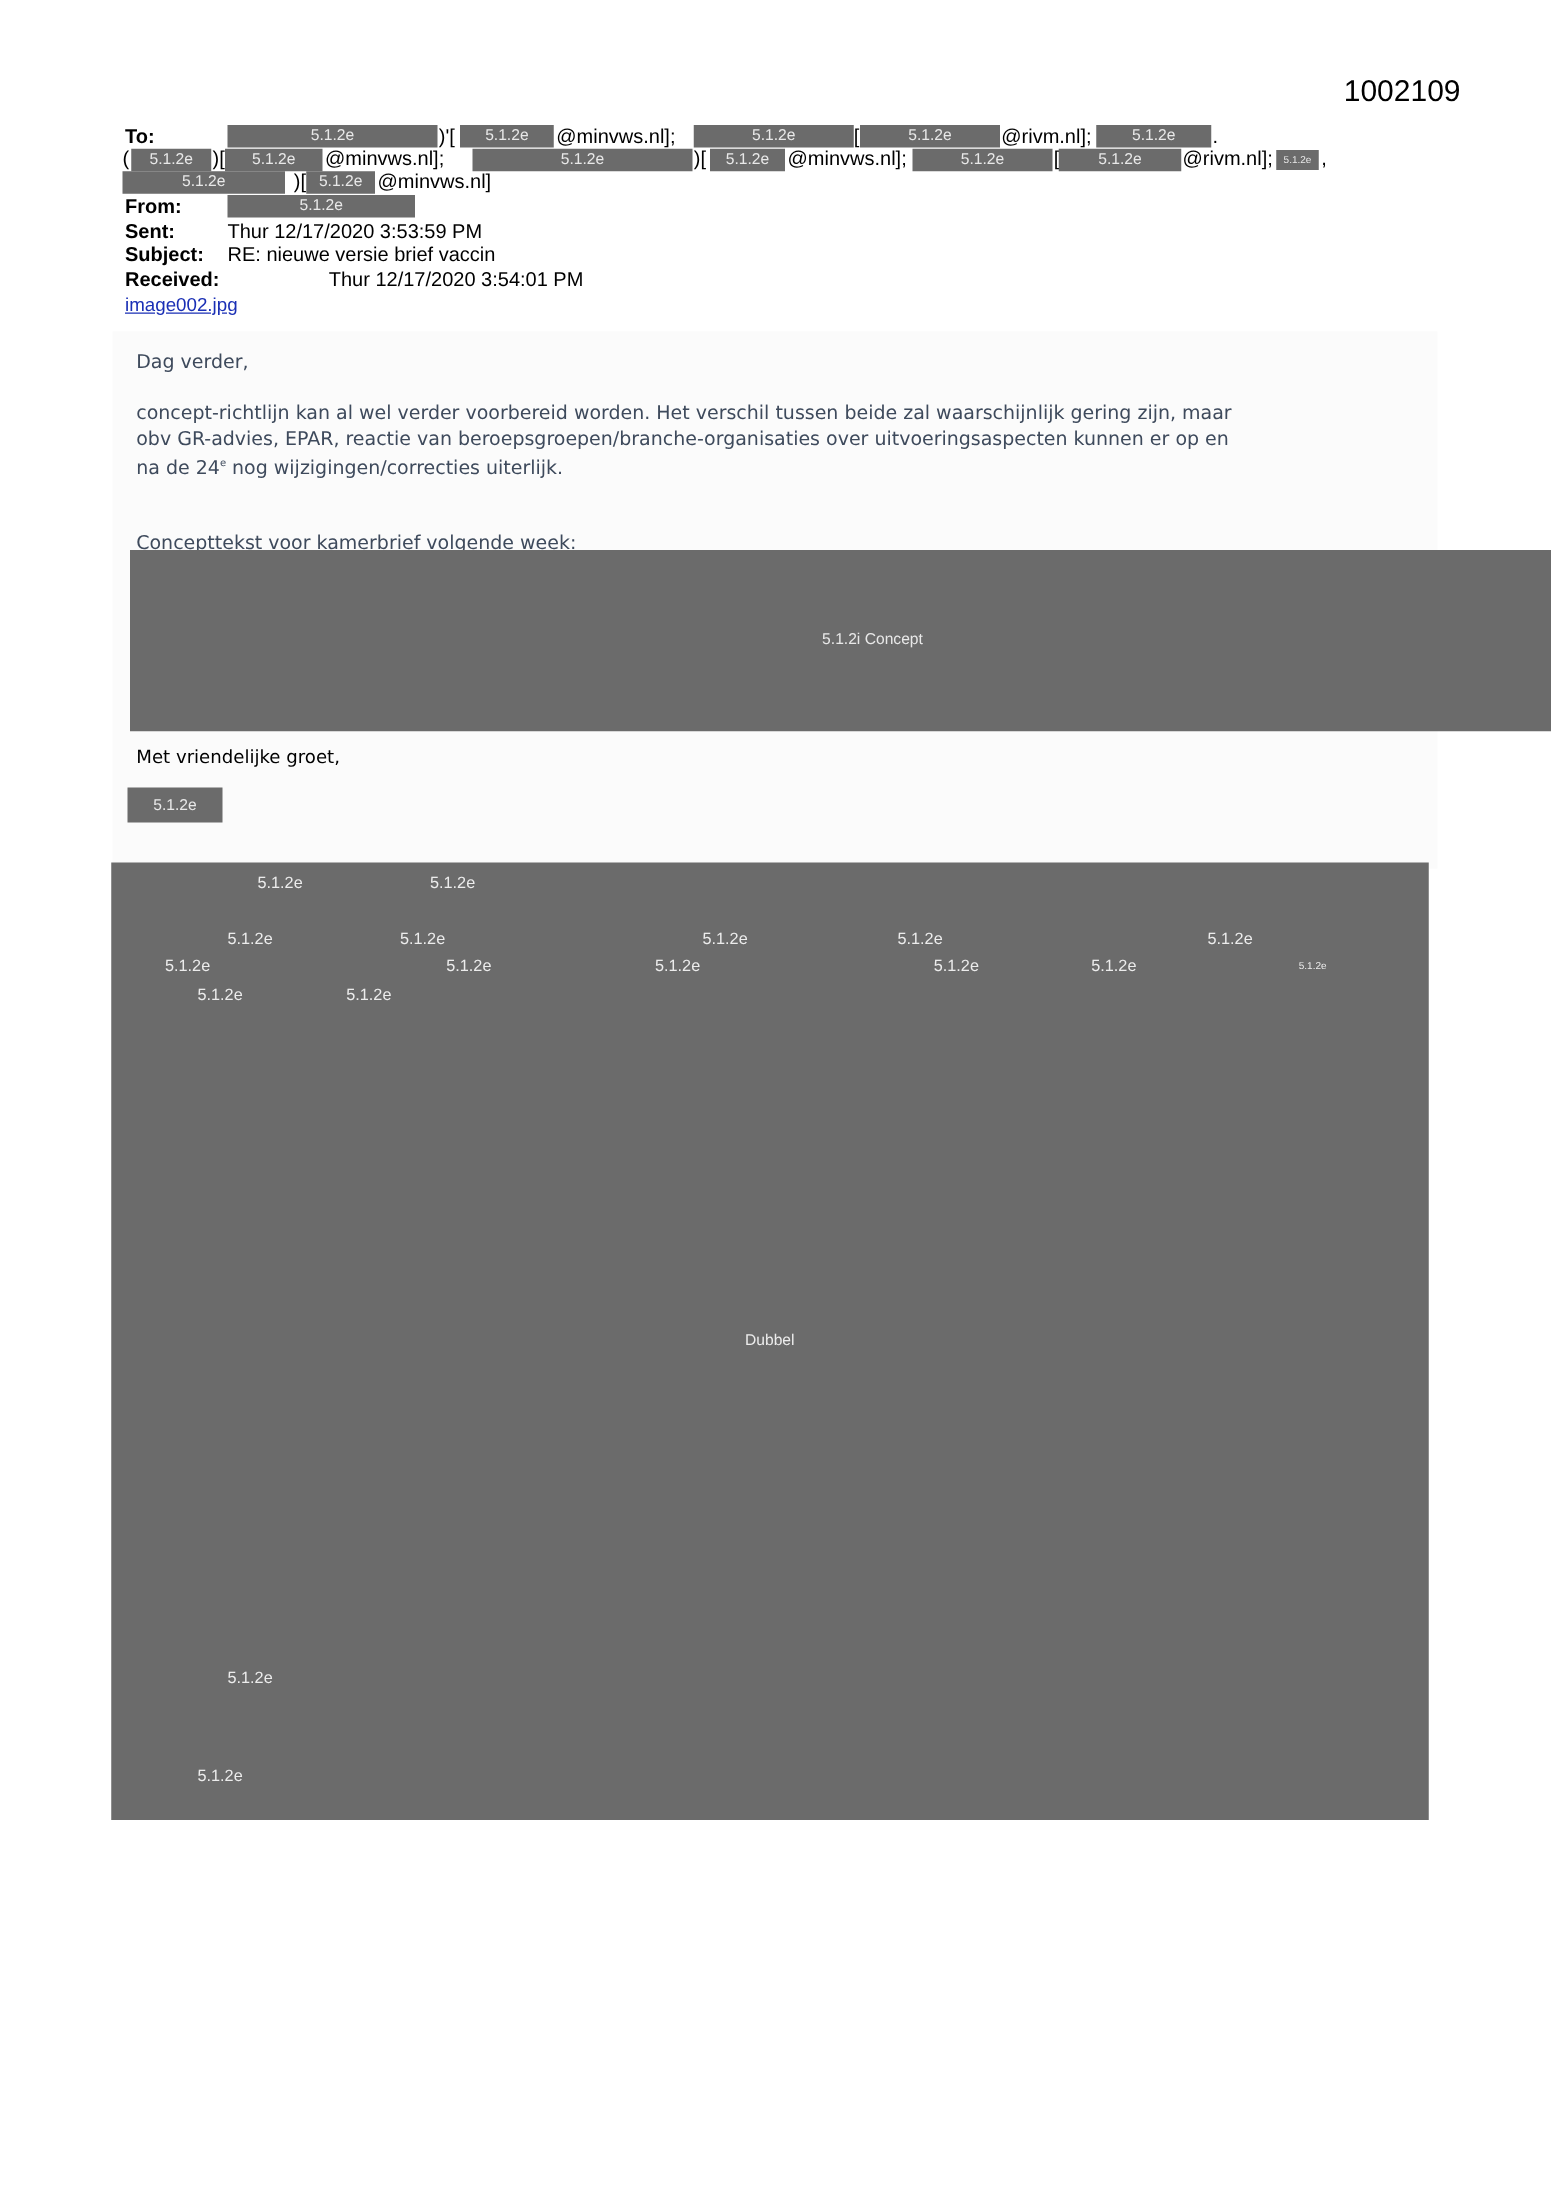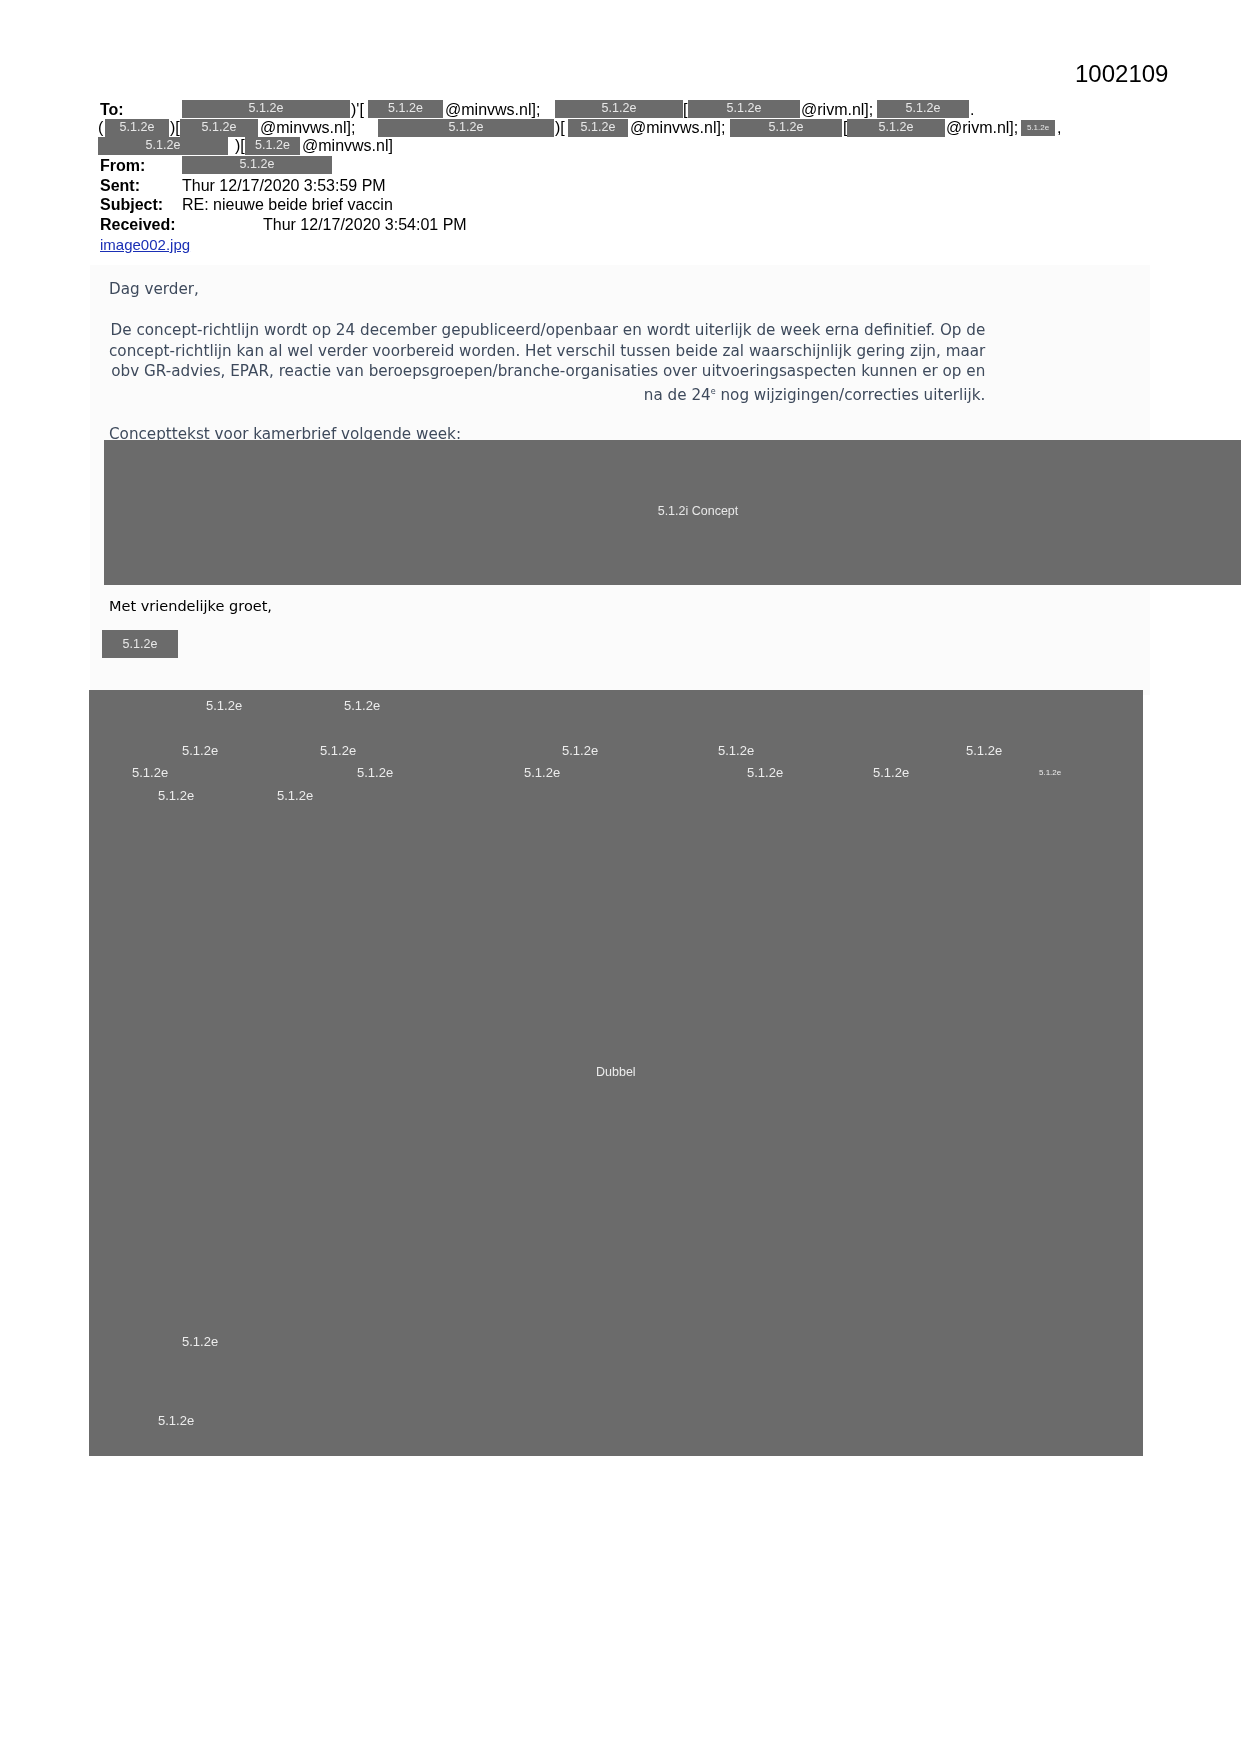--- a/index.html
+++ b/index.html
@@ -1,19 +1,19 @@
 <!DOCTYPE html>
 <html><head>
 <meta charset="utf-8">
 <style>
   html, body { margin:0; padding:0; }
   body { width:1241px; height:1754px; background:#ffffff; position:relative; overflow:hidden;
          font-family:"Liberation Sans", sans-serif; color:#000; }
   .docnum { position:absolute; left:1075px; top:60px; font-size:24px; }
-  .abs { position:absolute;text-align:right; }
+  .abs { position:absolute; }
   .hdr { font-size:16px; line-height:18px; white-space:nowrap; }
   .lbl { font-weight:bold; }
   .red { position:absolute; background:#6b6b6b; color:#e8e8e8; font-size:12.5px; text-align:center;
          line-height:17px; height:18px; font-family:"Liberation Sans", sans-serif; }
   .link { color:#1a2fb5; text-decoration:underline; font-size:15px; }
   .bodytxt { font-family:"DejaVu Sans", sans-serif; color:#3e4a5c; font-size:15.2px; line-height:20.5px; }
   .redwhite { position:absolute; color:#ececec; font-size:13px; font-family:"Liberation Sans", sans-serif; }
   .panel { position:absolute; background:#6b6b6b; }
   .lightbg { position:absolute; background:#fbfbfb; }
 </style>
@@ -59,32 +59,31 @@
   <div class="red" style="left:245px;top:137px;width:55px;">5.1.2e</div>
   <span class="abs hdr" style="left:302px;top:137px;">@minvws.nl]</span>
 
   <span class="abs hdr lbl" style="left:100px;top:157px;">From:</span>
   <div class="red" style="left:182px;top:156px;width:150px;">5.1.2e</div>
 
   <span class="abs hdr lbl" style="left:100px;top:177px;">Sent:</span>
   <span class="abs hdr" style="left:182px;top:177px;">Thur 12/17/2020 3:53:59 PM</span>
 
   <span class="abs hdr lbl" style="left:100px;top:196px;">Subject:</span>
-  <span class="abs hdr" style="left:182px;top:196px;">RE: nieuwe beide brief vaccin</span>
+  <span class="abs hdr" style="left:182px;top:196px;">RE: nieuwe versie brief vaccin</span>
 
   <span class="abs hdr lbl" style="left:100px;top:216px;">Received:</span>
   <span class="abs hdr" style="left:263px;top:216px;">Thur 12/17/2020 3:54:01 PM</span>
 
   <span class="abs link" style="left:100px;top:236px;">image002.jpg</span>
 </div>
 
 <div>
   <div class="abs bodytxt" style="left:109px;top:279px;">Dag verder,</div>
   <div class="abs bodytxt" style="left:109px;top:320px;white-space:nowrap;">
-    <div>De concept-richtlijn wordt op 24 december gepubliceerd/openbaar en wordt uiterlijk de week erna definitief. Op de</div>
     <div>concept-richtlijn kan al wel verder voorbereid worden. Het verschil tussen beide zal waarschijnlijk gering zijn, maar</div>
     <div>obv GR-advies, EPAR, reactie van beroepsgroepen/branche-organisaties over uitvoeringsaspecten kunnen er op en</div>
     <div><span>na de 24</span><sup style="font-size:8px;">e</sup><span> nog wijzigingen/correcties uiterlijk.</span></div>
   </div>
   <div class="abs bodytxt" style="left:109px;top:424px;height:16px;overflow:hidden;">Concepttekst voor kamerbrief volgende week:</div>
 
   <div class="panel" style="left:104px;top:440px;width:1188px;height:145px;">
     <div style="position:absolute;left:0;right:0;top:64px;text-align:center;color:#e8e8e8;font-size:12.5px;">5.1.2i Concept</div>
   </div>
 

